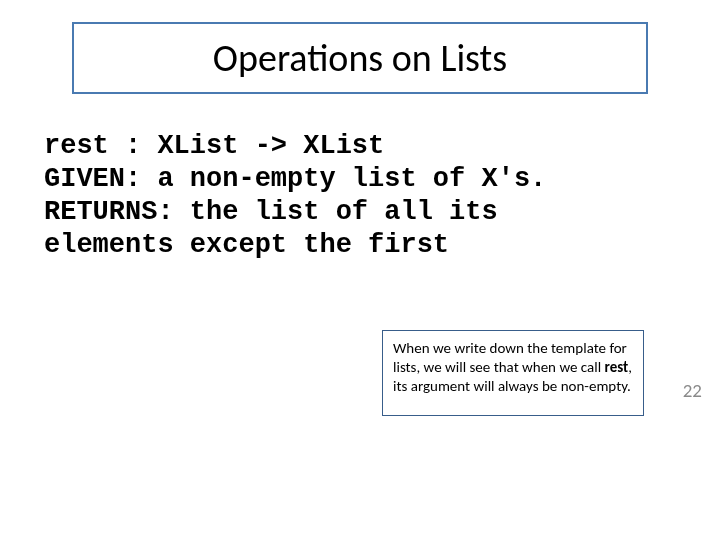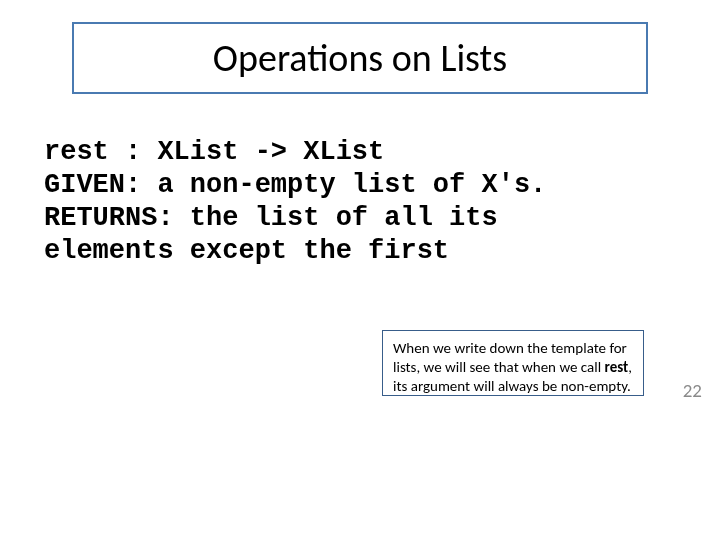--- a/index.html
+++ b/index.html
@@ -33,39 +33,39 @@
   }
   .title-text {
     font-size: 38px;
     font-weight: 400;
     color: #000;
     text-align: center;
   }
   .body-area {
     position: absolute;
     left: 44px;
-    top: 136px;
+    top: 130px;
     width: 632px;
   }
   .code-block {
     font-family: Consolas, "Courier New", monospace;
     font-size: 27px;
     font-weight: bold;
     line-height: 1.22;
     color: #000;
     white-space: pre-wrap;
   }
   .note-box {
     position: absolute;
     left: 382px;
     top: 330px;
     width: 262px;
     border: 1.5px solid #385d8a;
     background: #fff;
-    padding: 8px 10px 0 10px;
+    padding: 8px 10px 20px 10px;
     box-sizing: border-box;
   }
   .note-text {
     font-family: Calibri, "Segoe UI", Arial, sans-serif;
     font-size: 15px;
     line-height: 1.25;
     color: #000;
   }
   .note-text b {
     font-weight: bold;

